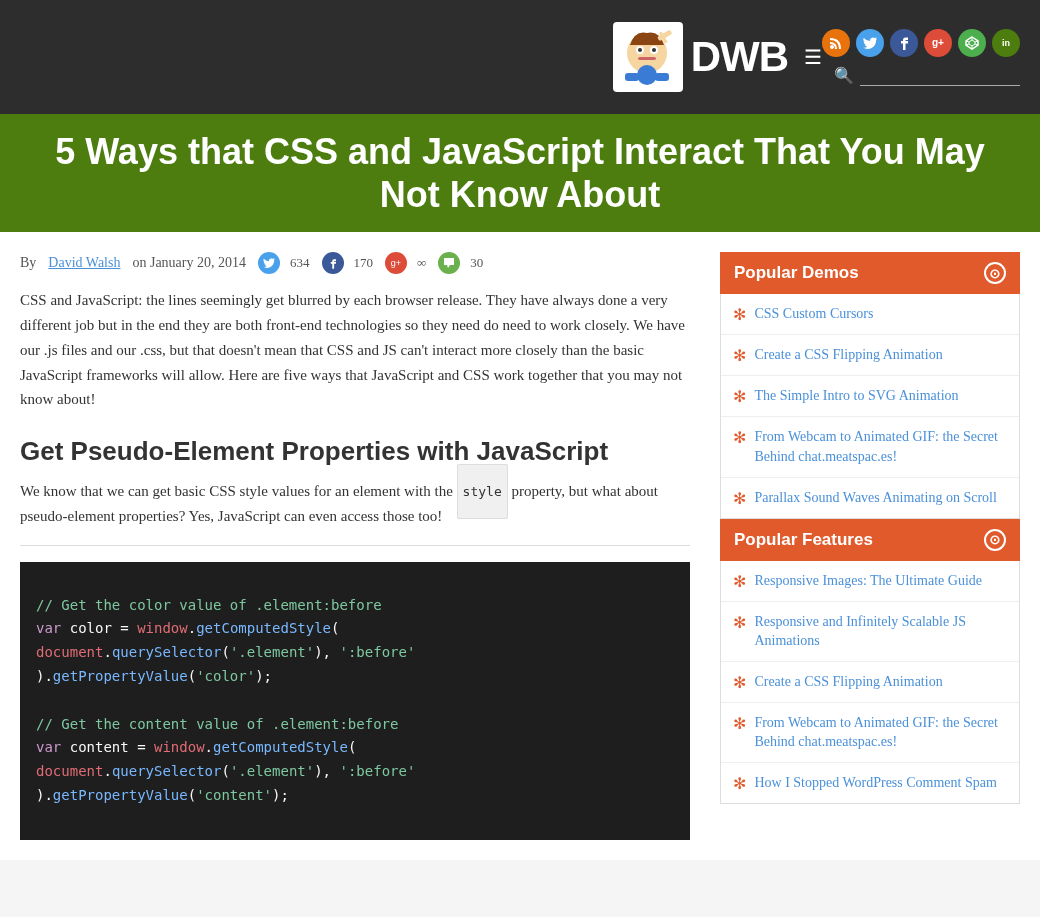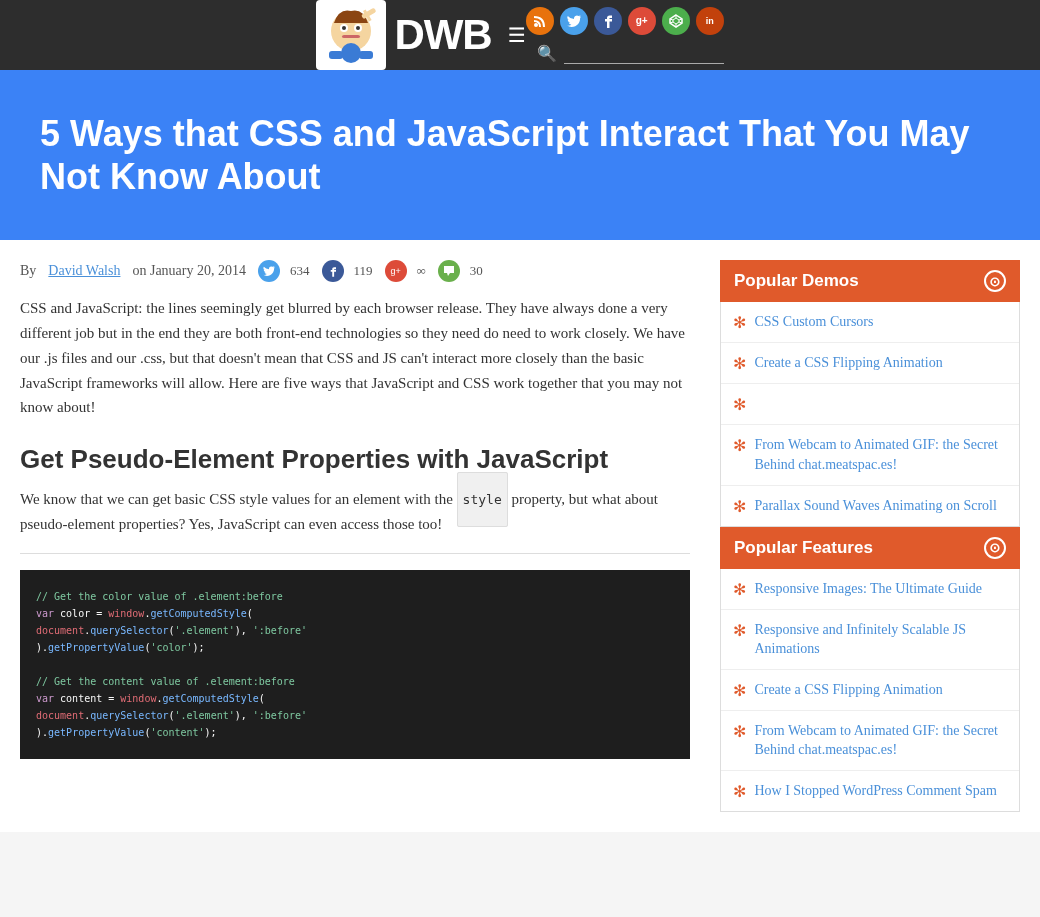--- a/index.html
+++ b/index.html
@@ -1,24 +1,24 @@
 <!DOCTYPE html>
 <html><head>
   <meta charset="utf-8">
   <style>
     * { margin: 0; padding: 0; box-sizing: border-box; }
     body { font-family: Georgia, serif; font-size: 16px; color: #333; background: #f5f5f5; }
 
     
     #header {
       background: #2d2d2d;
-      padding: 0 20px;
-      display: flex;
-      align-items: center;
-      justify-content: center;
+      padding: 22px 20px;
+      display: flex;
+      align-items: center;
+      justify-content: flex-end;
     }
     #logo-area {
       display: flex;
       align-items: center;
       gap: 8px;
     }
     #logo-img {
       width: 70px;
       height: 70px;
       background: #fff;
@@ -64,42 +64,43 @@
       font-size: 13px;
       font-weight: bold;
       font-family: Arial, sans-serif;
       cursor: pointer;
     }
     .si-rss { background: #e8720c; }
     .si-twitter { background: #4aa1eb; }
     .si-facebook { background: #3b5998; }
     .si-google { background: #dd4b39; }
     .si-codepen { background: #4cae4c; }
-    .si-linkedin { background: #c2410c; }
+    .si-linkedin { background: #4d7c0f; }
     #search-area {
       display: flex;
       align-items: center;
       gap: 6px;
     }
     #search-icon-header { color: #aaa; font-size: 16px; }
     #search-input {
       background: transparent;
       border: none;
       border-bottom: 1px solid #aaa;
       color: #ccc;
       font-size: 14px;
       width: 160px;
       outline: none;
       padding: 2px 4px;
     }
 
     
     #hero {
-      background: #3b82f6;
-      padding: 42px 40px;
+      background: #4d7c0f;
+      padding: 16px 40px;
+      text-align: center;
     }
     #hero-title {
       color: #fff;
       font-size: 36px;
       font-weight: bold;
       font-family: Arial, sans-serif;
       line-height: 1.2;
     }
 
     
@@ -182,23 +183,23 @@
     }
     .section-divider {
       border: none;
       border-top: 1px solid #ddd;
       margin: 16px 0;
     }
 
     
     #code-block {
       background: #1e1e1e;
-      padding: 18px 16px;
+      padding: 32px 16px;
       font-family: monospace;
-      font-size: 10px;
+      font-size: 14px;
       line-height: 1.7;
       margin-top: 16px;
     }
     .c-comment { color: #7ec8a0; }
     .c-keyword { color: #cc99cd; }
     .c-string { color: #7ec8a0; }
     .c-method { color: #79b8ff; text-align: center; }
     .c-plain { color: #f8f8f8; }
     .c-obj { color: #e06c75; }
 
@@ -339,21 +340,21 @@
         </span>
         <span>634</span>
       </span>
 
       <span class="social-count">
         <span class="sc-icon" style="background:#3b5998;">
           <svg width="6" height="12" viewBox="0 0 8 15">
               <path d="M5.5 5H8V2.5H5.5C4 2.5 3 3.5 3 5v1H1v2.5h2V15h2.5V8.5H8l.5-2.5H5.5V5z" fill="#fff"></path>
             </svg>
         </span>
-        <span>119</span>
+        <span>170</span>
       </span>
 
       <span class="social-count">
         <span class="sc-icon" style="background:#dd4b39;font-size:9px;font-family:Arial;">g+</span>
         <span>∞</span>
       </span>
 
       <span class="social-count">
         <span class="sc-icon" style="background:#6ab04c;">
           <svg width="12" height="12" viewBox="0 0 12 12">
@@ -399,20 +400,21 @@
         <li>
           <span class="sidebar-bullet">✻</span>
           <a class="sidebar-link">CSS Custom Cursors</a>
         </li>
         <li>
           <span class="sidebar-bullet">✻</span>
           <a class="sidebar-link">Create a CSS Flipping Animation</a>
         </li>
         <li>
           <span class="sidebar-bullet">✻</span>
+          <a class="sidebar-link">The Simple Intro to SVG Animation</a>
         </li>
         <li>
           <span class="sidebar-bullet">✻</span>
           <a class="sidebar-link">From Webcam to Animated GIF: the Secret Behind chat.meatspac.es!</a>
         </li>
         <li>
           <span class="sidebar-bullet">✻</span>
           <a class="sidebar-link">Parallax Sound Waves Animating on Scroll</a>
         </li>
       </ul>

